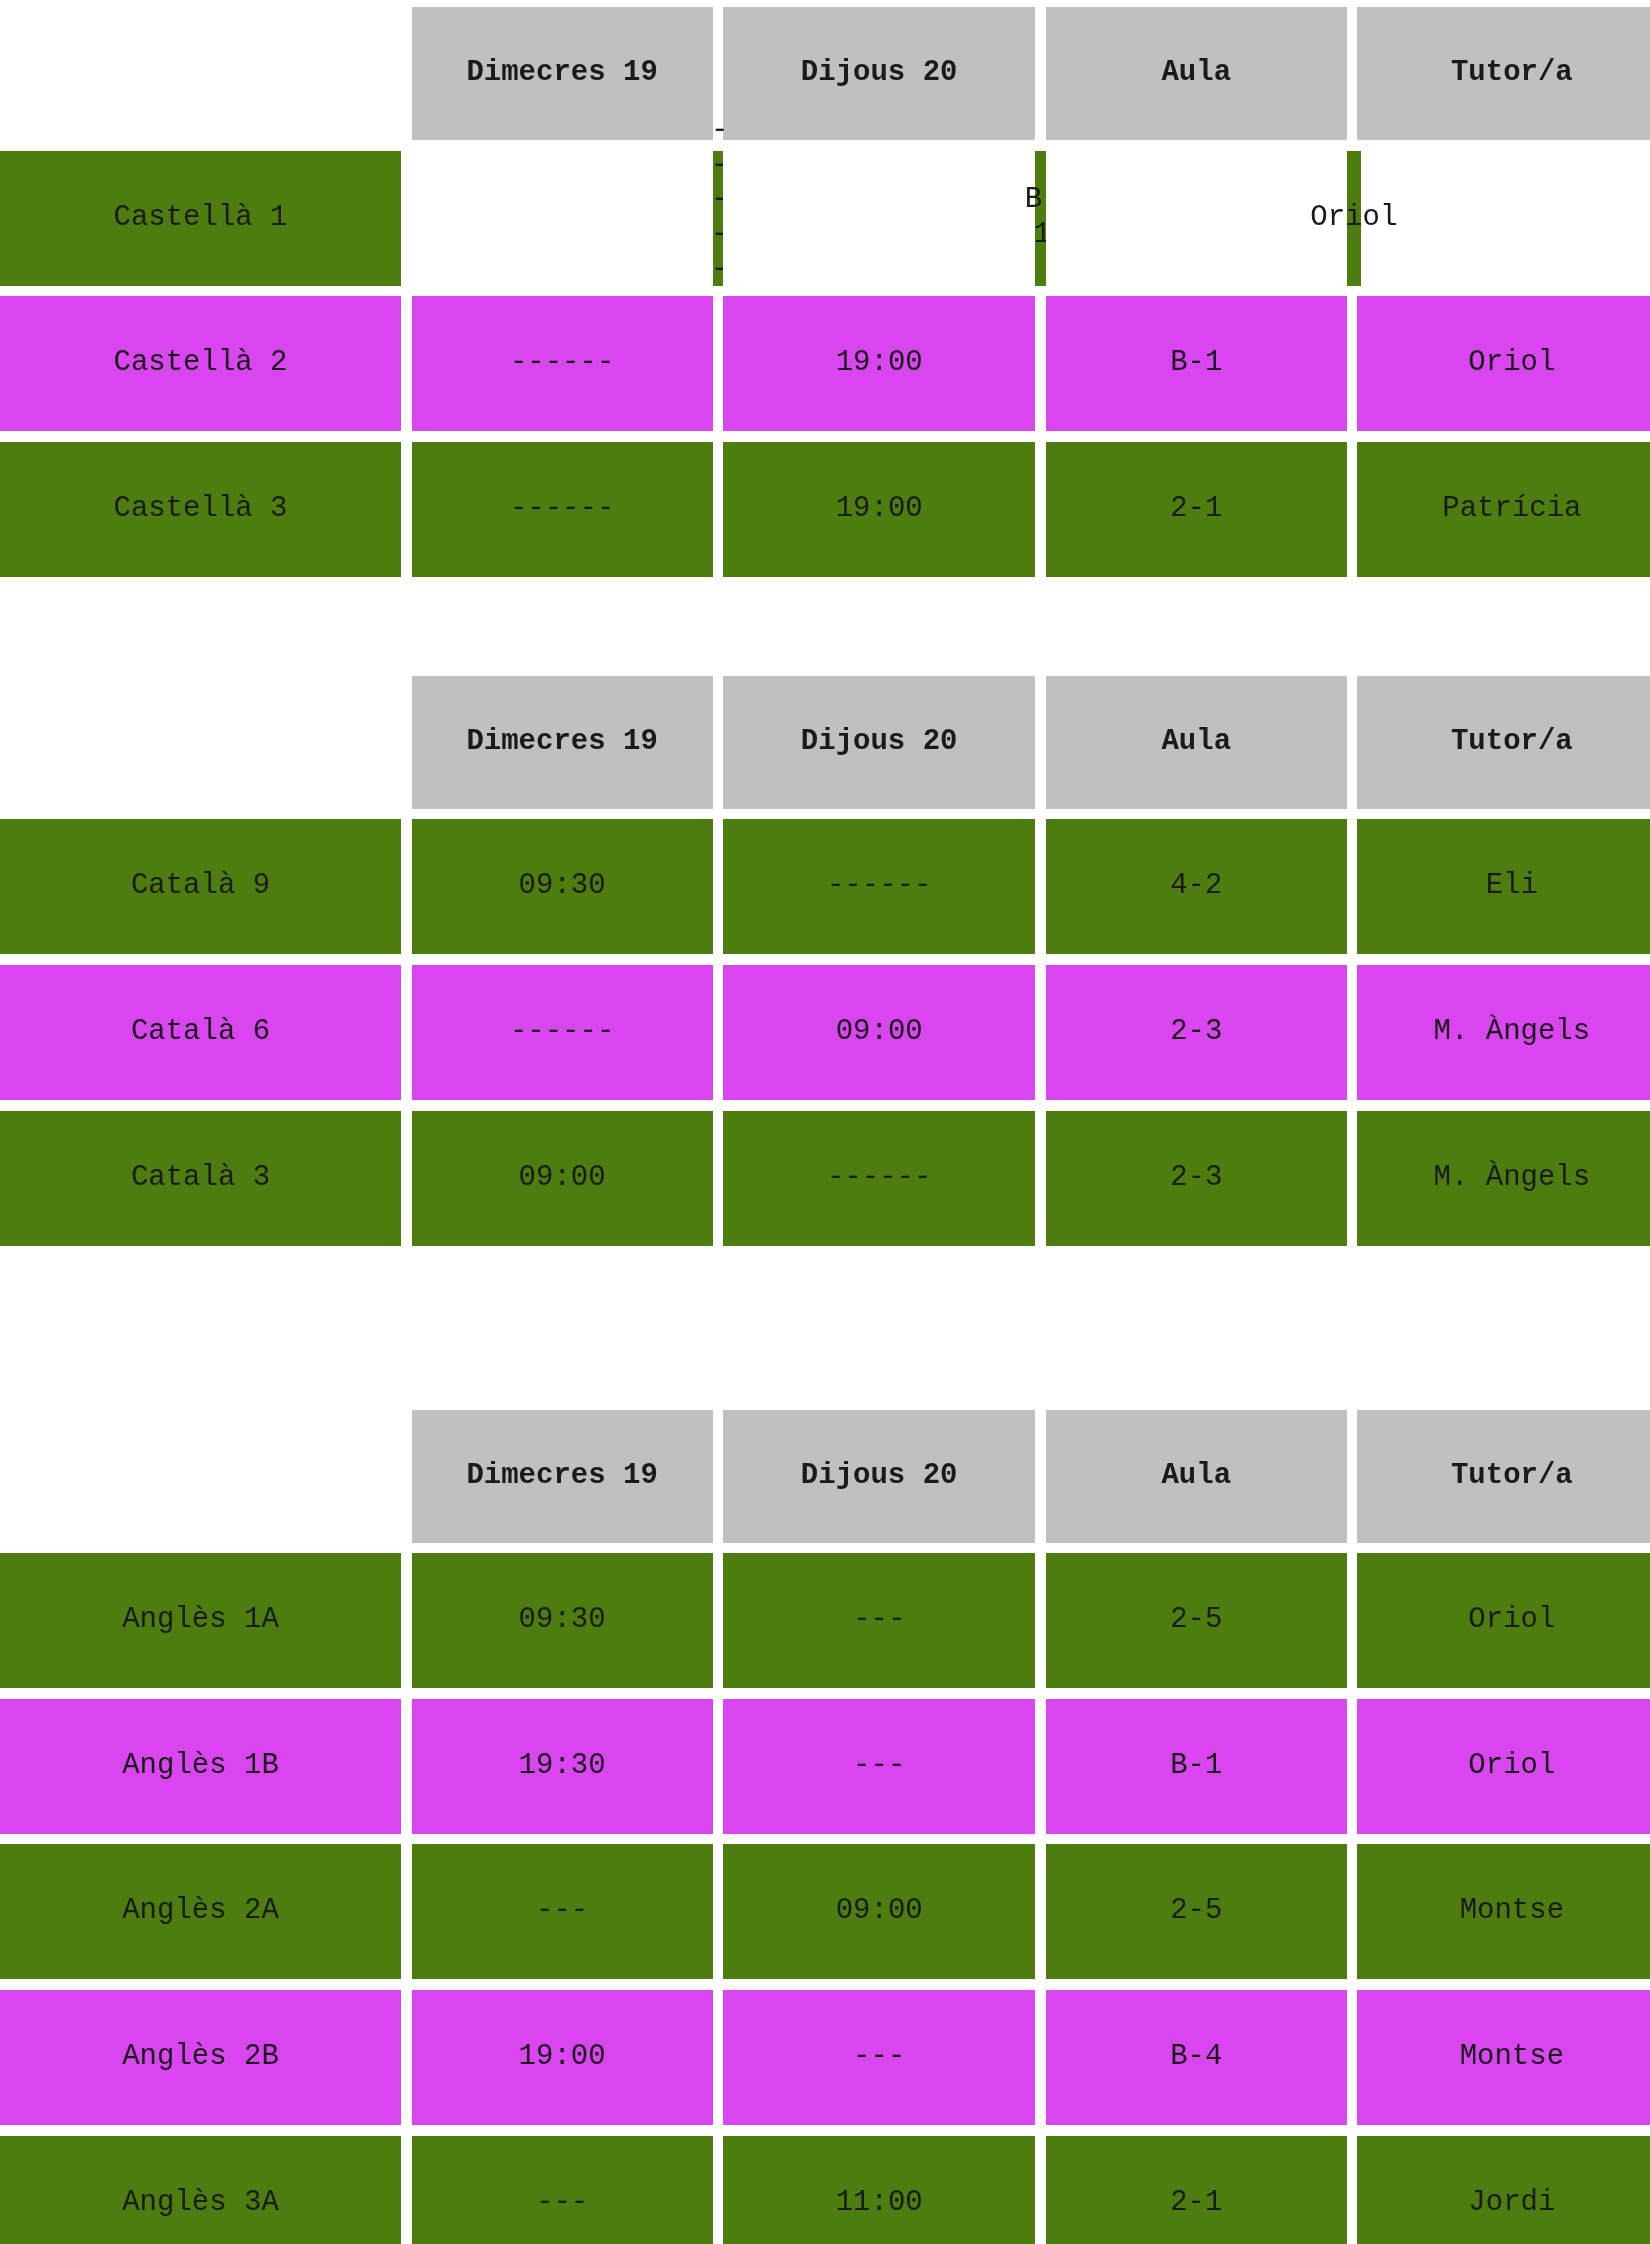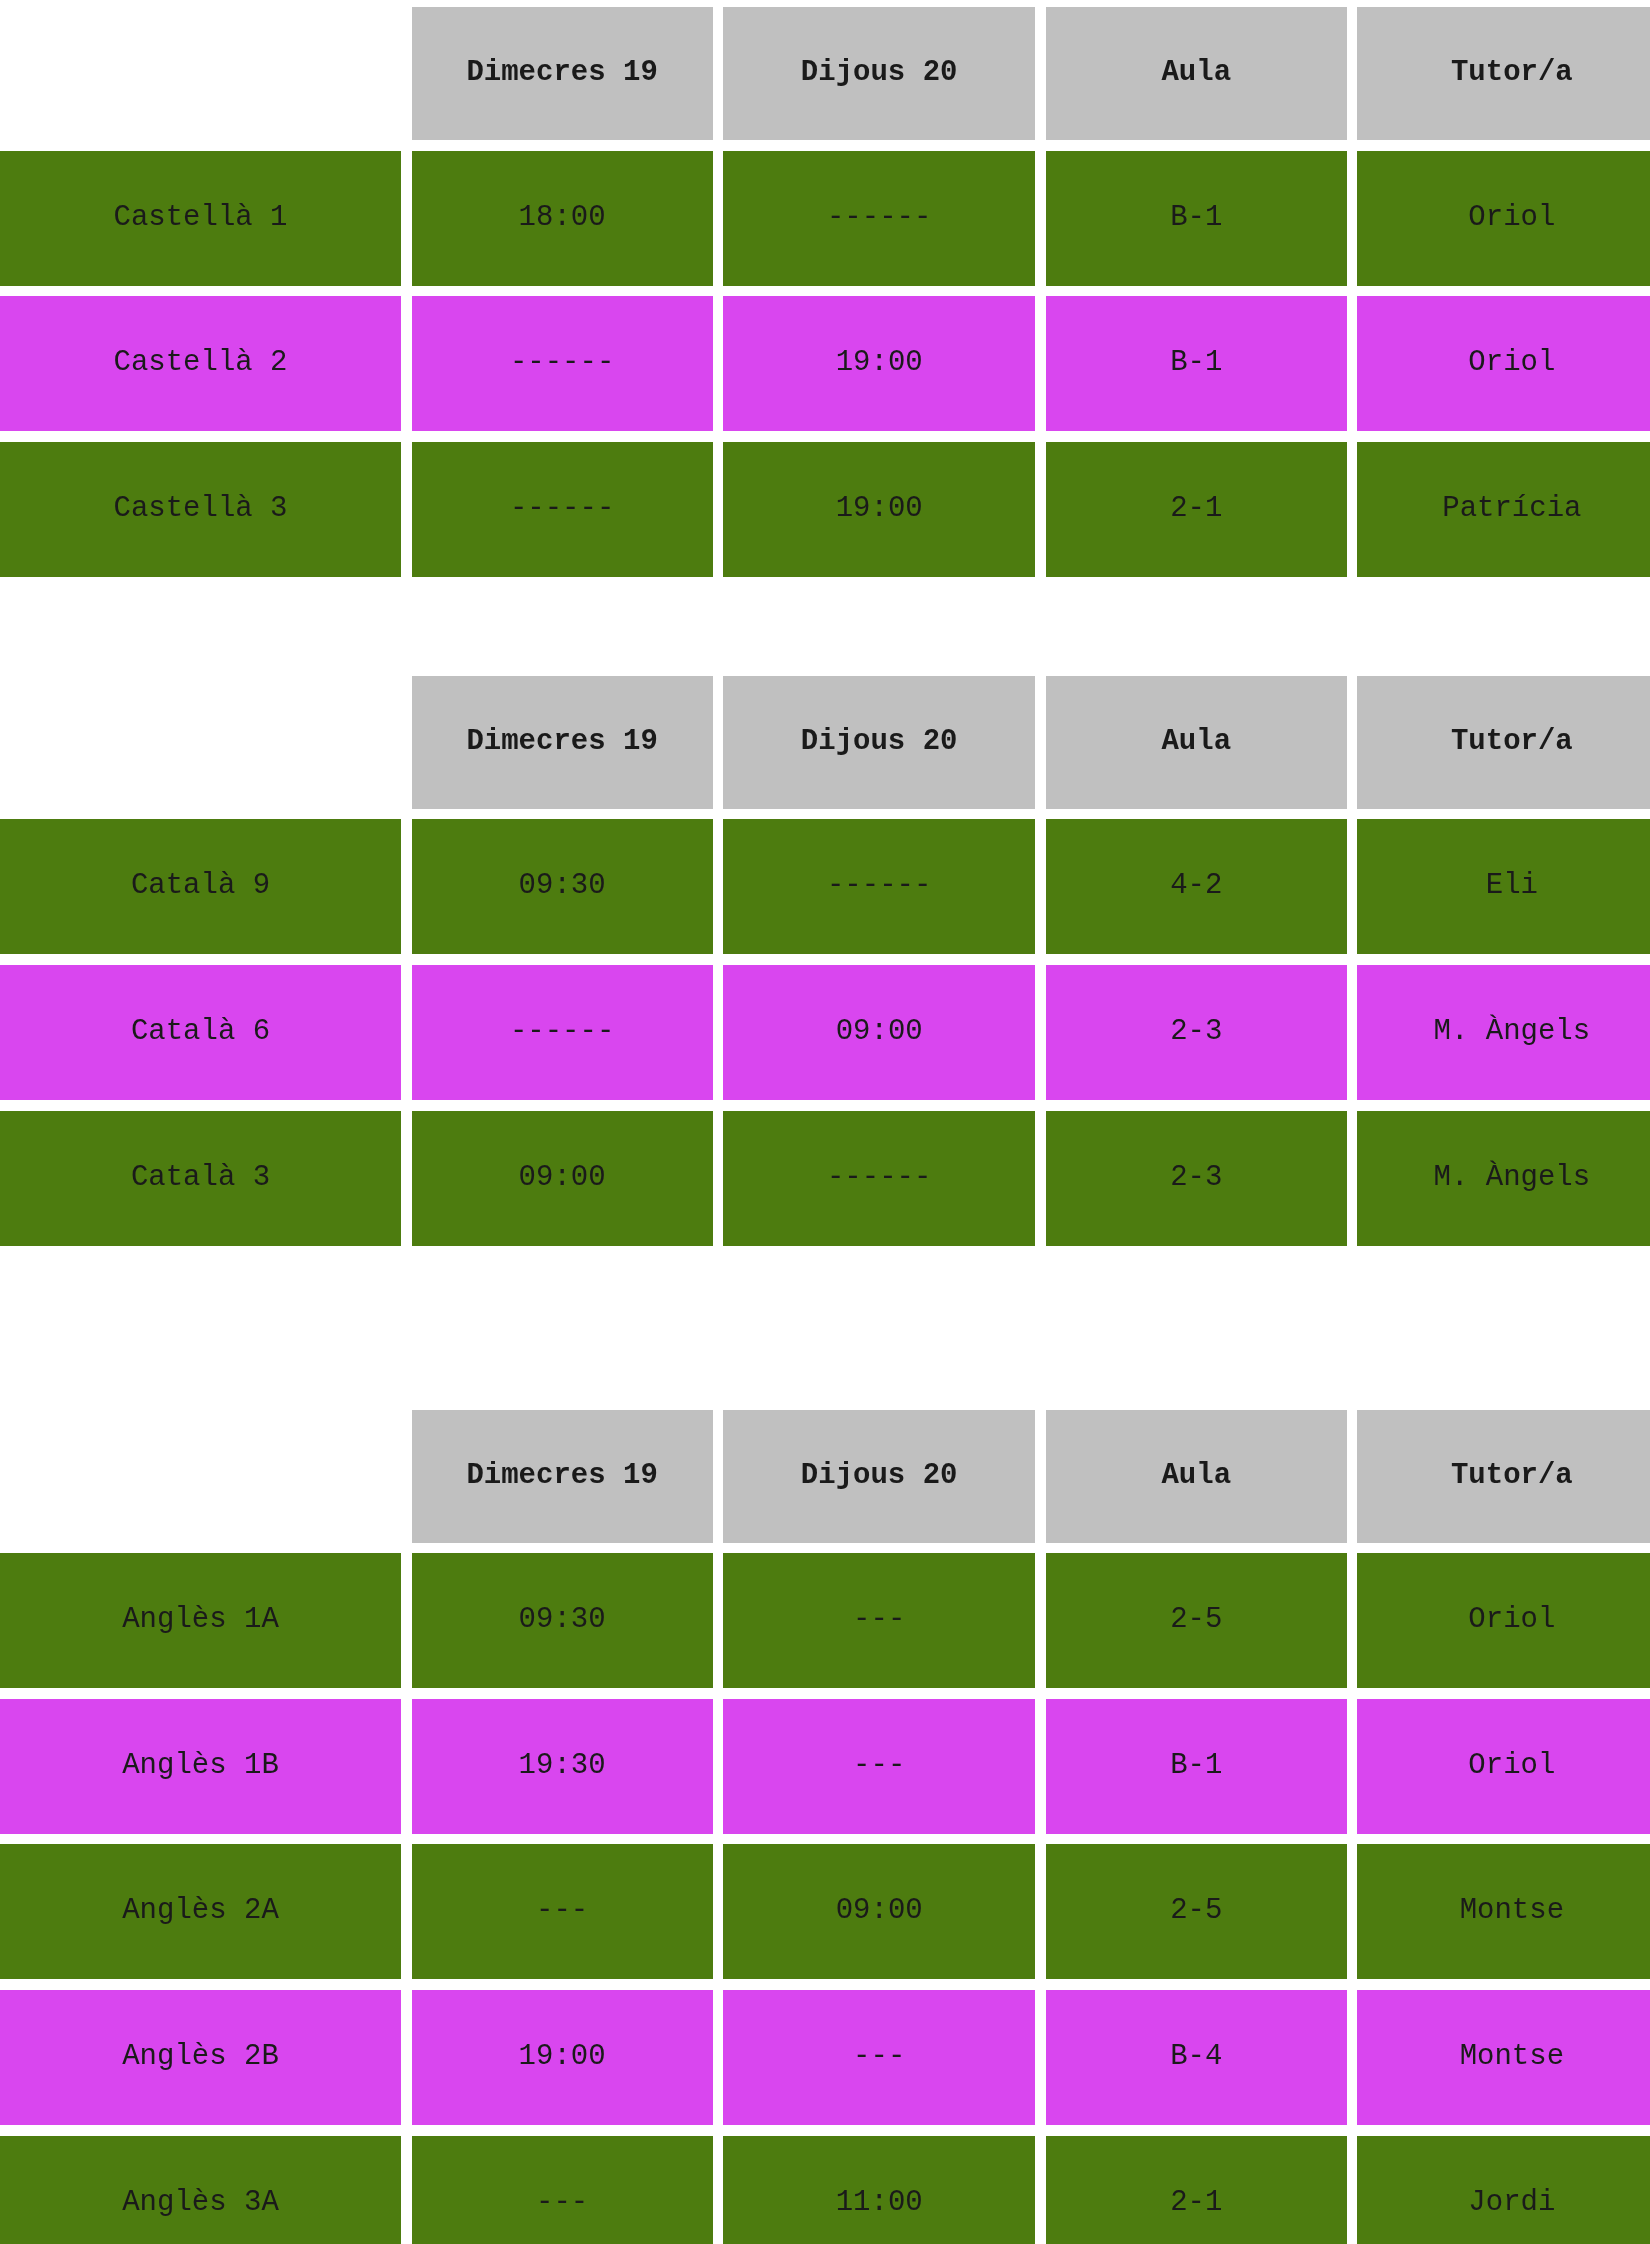--- a/index.html
+++ b/index.html
@@ -81,21 +81,20 @@
           <div class="cell head-cell">Dijous 20</div>
           <div class="spacer"></div>
           <div class="cell head-cell">Aula</div>
           <div class="spacer"></div>
           <div class="cell head-cell">Tutor/a</div>
         </div>
         <div class="row-gap"></div>
         <div class="grid">
           <div class="cell row-cell shade-light">Castellà 1</div>
           <div class="spacer"></div>
-          <div class="cell row-cell shade-light">18:00</div>
           <div class="spacer"></div>
           <div class="cell row-cell shade-light">------</div>
           <div class="spacer"></div>
           <div class="cell row-cell shade-light">B-1</div>
           <div class="spacer"></div>
           <div class="cell row-cell shade-light">Oriol</div>
         </div>
         <div class="row-gap"></div>
         <div class="grid">
           <div class="cell row-cell shade-dark">Castellà 2</div>

